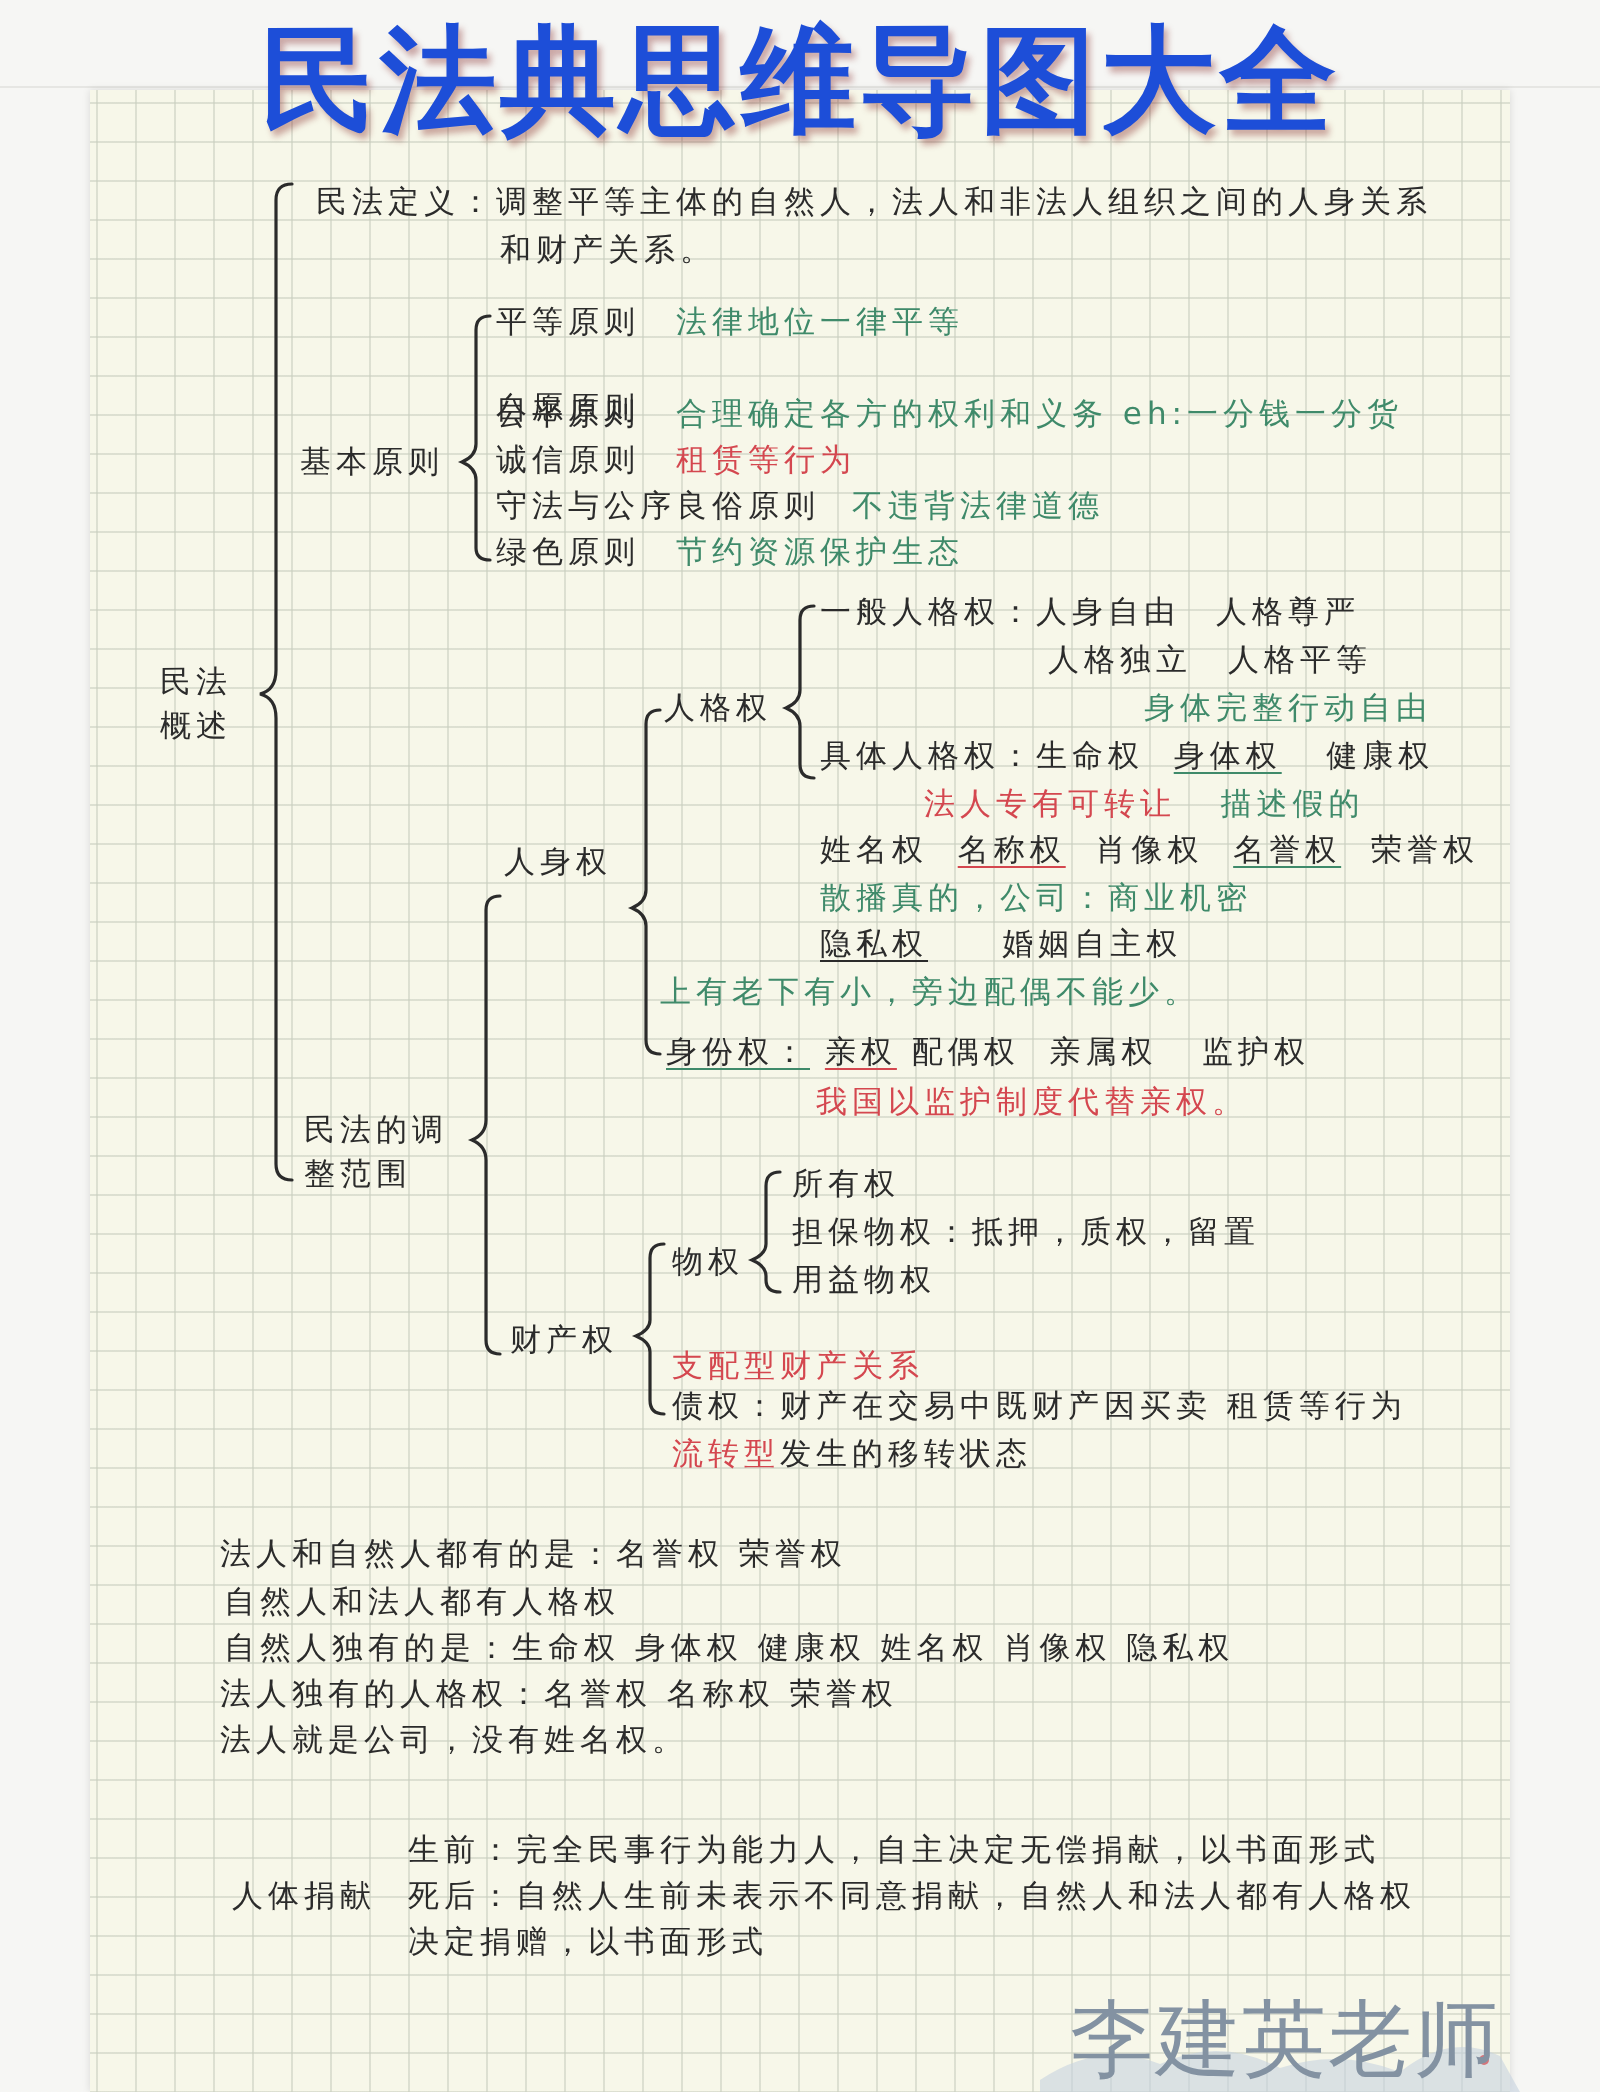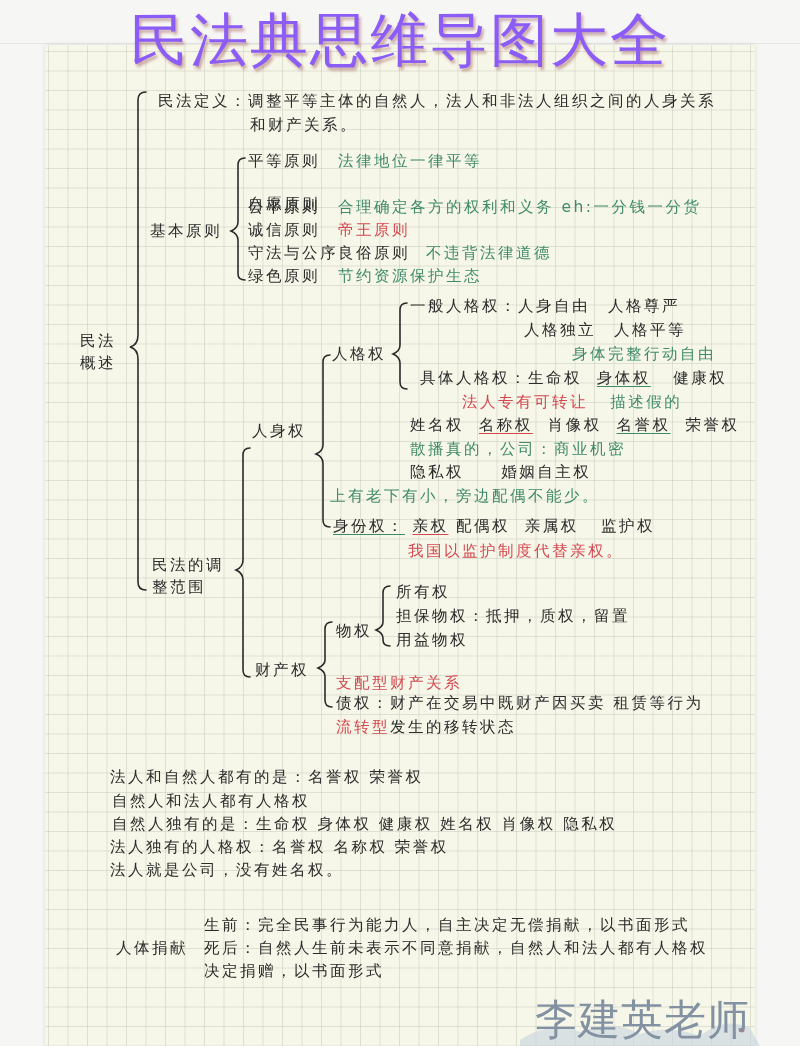--- a/index.html
+++ b/index.html
@@ -15,29 +15,29 @@
     background-image:
       linear-gradient(to right, rgba(200,205,190,0.55) 1px, transparent 1px),
       linear-gradient(to bottom, rgba(200,205,190,0.55) 1px, transparent 1px);
     background-size: 19.5px 19.5px;
     background-position: 3px 6px;
     box-shadow: 0 0 4px rgba(0,0,0,0.12);
   }
   .title {
     position: absolute; left: 0; top: 0; width: 800px; height: 80px;
     text-align: center; font-family: "DejaVu Serif", "Liberation Serif", serif;
-    font-weight: normal; font-size: 58px; letter-spacing: 2px; line-height: 80px;
-    color: #8b5cf6;
+    font-weight: bold; font-size: 58px; letter-spacing: 2px; line-height: 80px;
+    color: #1d4ed8;
     text-shadow: 2px 3px 3px rgba(120,20,20,0.35);
     z-index: 5;
   }
   .t { position: absolute; font-size: 15.5px; color: #2b2b2b; white-space: nowrap; letter-spacing: 2.5px; line-height: 22px; }
   .g { color: #3f8a6a; }
   .r { color: #d4474f; }
-  .u { text-underline-offset: 3px; }
+  .u { text-decoration: underline; text-underline-offset: 3px; }
   .ur { text-decoration: underline; text-decoration-color: #d4474f; text-underline-offset: 3px; }
   .ug { text-decoration: underline; text-decoration-color: #3f8a6a; text-underline-offset: 3px; }
   svg.br { position: absolute; overflow: visible; }
   svg.br path { fill: none; stroke: #2b2b2b; stroke-width: 1.6; stroke-linecap: round; }
   .wm {
     position: absolute; left: 535px; top: 992px; font-family: "DejaVu Serif", serif;
     font-size: 42px; color: #8392a2; letter-spacing: 1px; z-index: 3;
   }
   .mountain { position: absolute; left: 520px; top: 1010px; z-index: 2; }
 </style>
@@ -76,42 +76,42 @@
 <div class="t" style="left:250px;top:114px;">和财产关系。</div>
 
 <div class="t" style="left:150px;top:220px;">基本原则</div>
 <div>
   <div class="t" style="left:248px;top:150px;">平等原则</div>
   <div class="t g" style="left:338px;top:150px;">法律地位一律平等</div>
   <div class="t" style="left:248px;top:173px;margin-top:20px;">自愿原则</div>
   <div class="t" style="left:248px;top:196px;">公平原则</div>
   <div class="t g" style="left:338px;top:196px;">合理确定各方的权利和义务 eh:一分钱一分货</div>
   <div class="t" style="left:248px;top:219px;">诚信原则</div>
-  <div class="t r" style="left:338px;top:219px;">帝王原则</div>
+  <div class="t r" style="left:338px;top:219px;">租赁等行为</div>
   <div class="t" style="left:248px;top:242px;">守法与公序良俗原则</div>
   <div class="t g" style="left:426px;top:242px;">不违背法律道德</div>
   <div class="t" style="left:248px;top:265px;">绿色原则</div>
   <div class="t g" style="left:338px;top:265px;">节约资源保护生态</div>
 </div>
 
 <div class="t" style="left:152px;top:554px;">
   <div>民法的调</div>
   <div>整范围</div>
 </div>
 
 <div class="t" style="left:252px;top:420px;">人身权</div>
 <div class="t" style="left:332px;top:343px;">人格权</div>
 
 <div class="t" style="left:410px;top:295px;">
   <span>一般人格权：</span><span>人身自由　人格尊严</span>
 </div>
 <div class="t" style="left:524px;top:319px;">人格独立　人格平等</div>
 <div class="t g" style="left:572px;top:343px;">身体完整行动自由</div>
 
-<div class="t" style="left:420px;top:367px;text-align:right;">
+<div class="t" style="left:410px;top:367px;text-align:right;">
   <span>具体人格权：</span><span>生命权</span>&nbsp;&nbsp;<span class="ug">身体权</span>&nbsp;&nbsp;&nbsp;<span>健康权</span>
 </div>
 <div class="t" style="left:462px;top:391px;">
   <span class="r">法人专有可转让</span>&nbsp;&nbsp;&nbsp;<span class="g">描述假的</span>
 </div>
 <div class="t" style="left:410px;top:414px;">
   <span>姓名权</span>&nbsp;&nbsp;<span class="ur">名称权</span>&nbsp;&nbsp;<span>肖像权</span>&nbsp;&nbsp;<span class="ug">名誉权</span>&nbsp;&nbsp;<span>荣誉权</span>
 </div>
 <div class="t g" style="left:410px;top:438px;">散播真的，公司：商业机密</div>
 <div class="t" style="left:410px;top:461px;">

